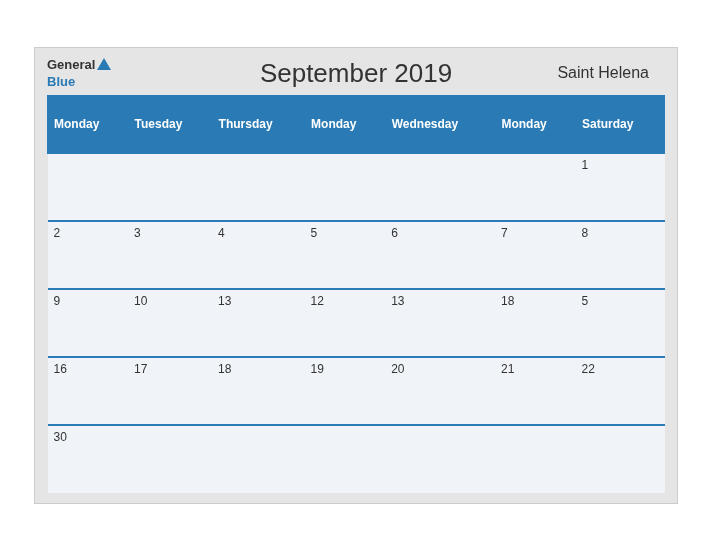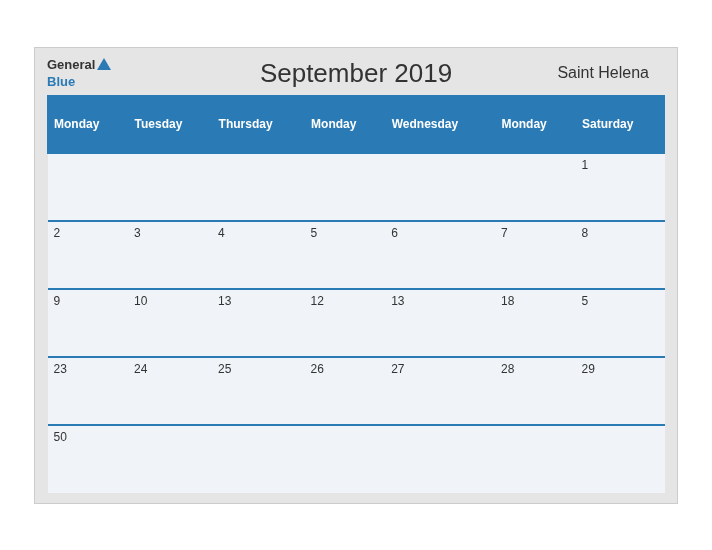--- a/index.html
+++ b/index.html
@@ -167,30 +167,30 @@
         <tr>
           <td><span class="day-number">9</span></td>
           <td><span class="day-number">10</span></td>
           <td><span class="day-number">13</span></td>
           <td><span class="day-number">12</span></td>
           <td><span class="day-number">13</span></td>
           <td><span class="day-number">18</span></td>
           <td><span class="day-number">5</span></td>
         </tr>
         <tr>
-          <td><span class="day-number">23</span></td>
-          <td><span class="day-number">24</span></td>
-          <td><span class="day-number">25</span></td>
-          <td><span class="day-number">26</span></td>
-          <td><span class="day-number">27</span></td>
-          <td><span class="day-number">28</span></td>
-          <td><span class="day-number">29</span></td>
+          <td><span class="day-number">16</span></td>
+          <td><span class="day-number">17</span></td>
+          <td><span class="day-number">18</span></td>
+          <td><span class="day-number">19</span></td>
+          <td><span class="day-number">20</span></td>
+          <td><span class="day-number">21</span></td>
+          <td><span class="day-number">22</span></td>
         </tr>
         <tr>
-          <td><span class="day-number">50</span></td>
+          <td><span class="day-number">30</span></td>
           <td class="empty"></td>
           <td class="empty"></td>
           <td class="empty"></td>
           <td class="empty"></td>
           <td class="empty"></td>
           <td class="empty"></td>
         </tr>
       </tbody>
   </table>
 </div>

